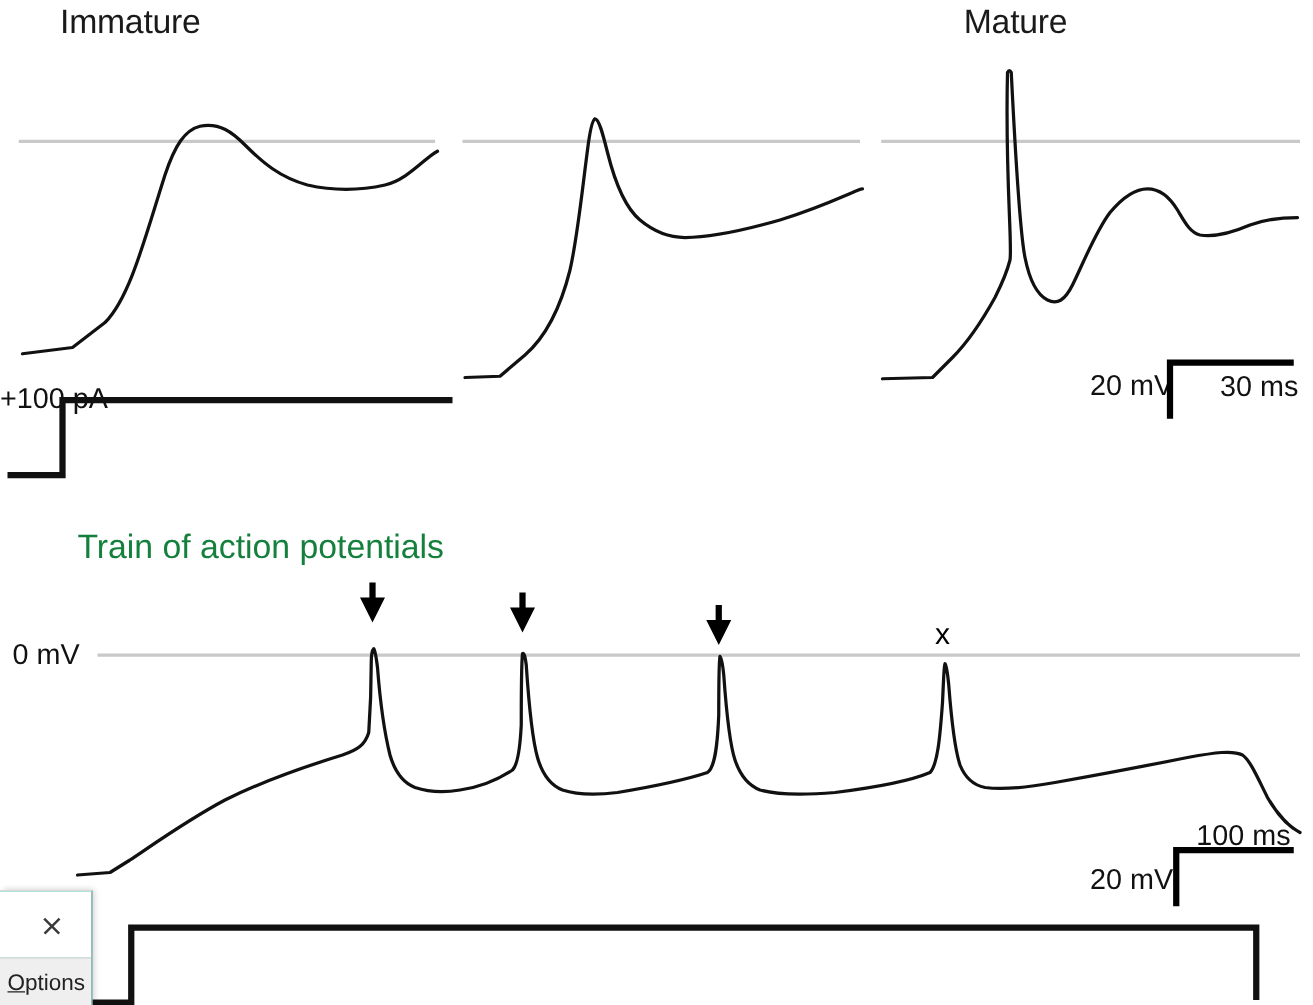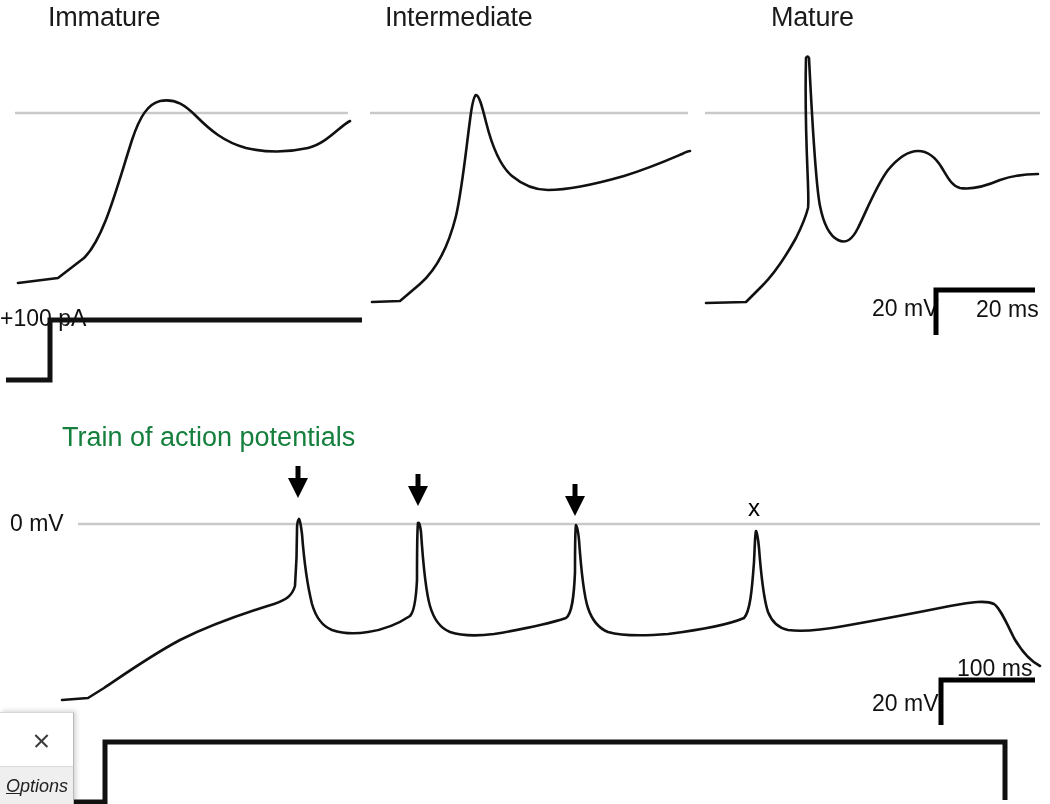--- a/index.html
+++ b/index.html
@@ -71,21 +71,20 @@
     left: 0px;
     top: 712px;
     width: 74px;
     height: 92px;
     background: #14b8a6;
     border-right: 1px solid #b8b8b8;
     border-top: 1px solid #d8d8d8;
     box-shadow: 2px -1px 5px rgba(0,0,0,0.18);
     box-sizing: border-box;
     overflow: hidden;
-    font-style: italic;
   }
   #popup-close-row {
     position: relative;
     height: 53px;
     background: #ffffff;
   }
   #popup-close-btn {
     position: absolute;
     right: 22px;
     top: 18px;
@@ -127,29 +126,28 @@
     text-decoration: underline;
   }
 </style>
 </head>
 <body>
 
 <div id="figure-root">
 
   <div class="panel-title" style="left:48px; top:2px;">Immature</div>
 
-  <div class="panel-title" style="left:385px; top:2px;">Intermediate</div>
 
   <div class="panel-title" style="left:771px; top:2px;">Mature</div>
 
   <div class="axis-label" style="left:0px; top:305px;">+100 pA</div>
 
   <div class="scale-label" style="left:872px; top:295px;">20 mV</div>
 
-  <div class="scale-label" style="left:976px; top:296px;">20 ms</div>
+  <div class="scale-label" style="left:976px; top:296px;">30 ms</div>
 
   <div class="train-title" style="left:62px; top:422px;">Train of action potentials</div>
 
   <div class="axis-label" style="left:10px; top:510px;text-align:right;">0 mV</div>
 
   <div class="marker-x" style="left:748px; top:494px;">x</div>
 
   <div class="scale-label" style="left:957px; top:655px;">100 ms</div>
 
   <div class="scale-label" style="left:872px; top:690px;">20 mV</div>

